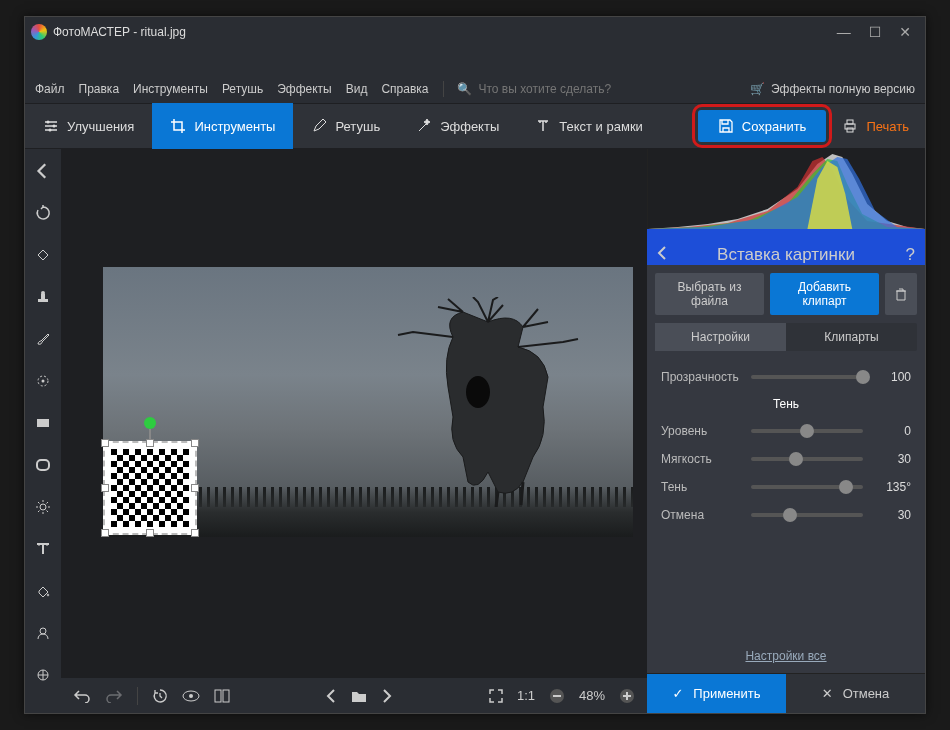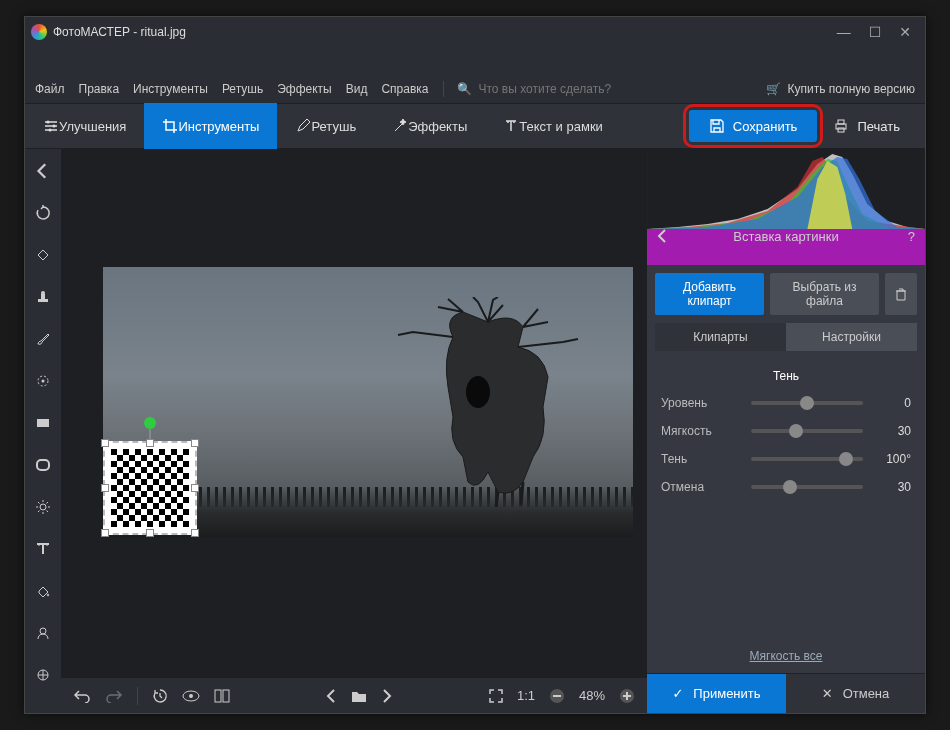--- a/index.html
+++ b/index.html
@@ -8,26 +8,26 @@
 .titlebar { height: 30px; background: #2a2d33; display: flex; align-items: center; padding: 8px 6px; color: #ddd; font-size: 12px; }
 .titlebar .logo { width: 16px; height: 16px; border-radius: 50%; background: conic-gradient(#e74c3c, #f1c40f, #2ecc71, #3498db, #9b59b6, #e74c3c); margin-right: 6px; }
 .titlebar .winbtns { margin-left: auto; display: flex; gap: 18px; padding-right: 8px; color: #aaa; font-size: 14px; }
 .titlebar .winbtns span { cursor: pointer; }
 .menubar { height: 28px; background: #2a2d33; display: flex; align-items: center; padding: 0 10px; gap: 14px; color: #ccc; font-size: 12px; margin-top: 28px; }
 .menubar .sep { width: 1px; height: 16px; background: #444; }
 .searchbox { display: flex; align-items: center; gap: 6px; color: #777; }
 .searchbox input { background: transparent; border: none; color: #84cc16; font-size: 12px; width: 180px; outline: none; }
 .buy { margin-left: auto; display: flex; align-items: center; gap: 6px; color: #ccc; font-size: 12px; }
 .toolbar { height: 46px; background: #2f3238; display: flex; align-items: center; border-top: 1px solid #1e1f22; border-bottom: 1px solid #1e1f22; }
-.toolbar .tab { height: 46px; padding: 0 18px; display: flex; align-items: center; color: #ddd; font-size: 13px; cursor: pointer; }
+.toolbar .tab { height: 46px; padding: 0 18px; display: flex; align-items: center; gap: 8px; color: #ddd; font-size: 13px; cursor: pointer; }
 .toolbar .tab.active { background: #0a77d5; color: #fff; }
-.toolbar .right { margin-left: auto; display: flex; align-items: center; gap: 10px; padding-right: 25px; }
+.toolbar .right { margin-left: auto; display: flex; align-items: center; gap: 10px; padding-right: 16px; }
 .savebtn-wrap { border: 3px solid #d11a1a; border-radius: 10px; padding: 3px; }
 .savebtn { background: #0a77d5; color: #fff; padding: 8px 20px; border-radius: 3px; display: flex; align-items: center; gap: 8px; font-size: 13px; cursor: pointer; }
-.printbtn { display: flex; align-items: center; gap: 8px; color: #e5e5e5; font-size: 13px; cursor: pointer; }
+.printbtn { display: flex; align-items: center; gap: 8px; color: #f97316; font-size: 13px; cursor: pointer; }
 .body { flex: 1; display: flex; min-height: 0; }
 .verttoolbar { width: 36px; background: #2a2d33; display: flex; flex-direction: column; align-items: center; padding-top: 10px; gap: 18px; color: #ccc; font-size: 16px; }
 .verttoolbar .vbtn { width: 24px; height: 24px; display: flex; align-items: center; justify-content: center; cursor: pointer; }
 .canvas-area { flex: 1; background: #1e1f22; position: relative; display: flex; flex-direction: column; }
 .canvas { flex: 1; position: relative; overflow: hidden; }
 .image { position: absolute; left: 42px; top: 118px; width: 530px; height: 270px; background: linear-gradient(to bottom, #6a7580 0%, #7a838b 40%, #6d7378 60%, #454a4e 100%); }
 .image .trees { position: absolute; bottom: 0; left: 0; right: 0; height: 50px; background: linear-gradient(to top, #1a1c1d 0%, #2a2d2e 50%, transparent 100%); }
 .image .tree-serration { position:absolute; bottom:30px; left:0; right:0; height:20px; background: repeating-linear-gradient(90deg, #1a1c1d 0 3px, transparent 3px 8px); }
 .image .skull { position: absolute; right: 50px; top: 30px; width: 190px; height: 210px; }
 .skull svg { width: 100%; height: 100%; }
@@ -39,21 +39,21 @@
 .qr-handle { position: absolute; width: 8px; height: 8px; background: #fff; border: 1px solid #888; }
 .qr-rotate { position: absolute; top: -26px; left: 50%; transform: translateX(-50%); width: 12px; height: 12px; background: #2ecc40; border-radius: 50%; }
 .qr-rotate::after { content:""; position:absolute; top:12px; left:5px; width:2px; height:14px; background:#888; }
 .bottombar { height: 36px; background: #2a2d33; display: flex; align-items: center; padding: 0 12px; gap: 14px; color: #ccc; font-size: 13px; border-top: 1px solid #1e1f22; }
 .bottombar .bsep { width: 1px; height: 18px; background: #444; }
 .bottombar .spacer { flex: 1; }
 .bottombar .btn { display: flex; align-items: center; justify-content: center; cursor: pointer; }
 .rightpanel { width: 278px; background: #353840; display: flex; flex-direction: column; color: #ccc; }
 .histogram { height: 80px; background: #1e1f22; margin: 0; position: relative; border-left: 1px solid #222; }
 .histogram svg { width: 100%; height: 100%; }
-.panel-header { height: 36px; display: flex; align-items: flex-start; justify-content: center; font-size: 13px; position: relative; background: #a21caf; }
+.panel-header { height: 36px; display: flex; align-items: flex-end; justify-content: center; font-size: 17px; position: relative; background: #1d4ed8; }
 .panel-header .back { position: absolute; left: 10px; cursor: pointer; }
 .panel-header .help { position: absolute; right: 10px; cursor: pointer; }
 .panel-actions { display: flex; gap: 6px; padding: 8px; }
 .panel-actions .pbtn { flex: 1; background: #4a4e57; padding: 7px 6px; text-align: center; font-size: 12px; border-radius: 2px; cursor: pointer; }
 .panel-actions .pbtn.primary { background: #0a77d5; color: #fff; }
 .panel-actions .iconbtn { width: 32px; background: #4a4e57; display: flex; align-items: center; justify-content: center; border-radius: 2px; cursor: pointer; }
 .subtabs { display: flex; margin: 0 8px; background: #2f3238; border-radius: 2px; }
 .subtabs .stab { flex: 1; text-align: center; padding: 7px 0; font-size: 12px; cursor: pointer; }
 .subtabs .stab.active { background: #4a4e57; }
 .sliders { padding: 12px 14px; font-size: 12px; }
@@ -93,21 +93,21 @@
     <span>Эффекты</span>
     <span>Вид</span>
     <span>Справка</span>
     <div class="sep"></div>
     <div class="searchbox">
       <span>🔍</span>
       <input placeholder="Что вы хотите сделать?" style="">
     </div>
     <div class="buy">
       <span>🛒</span>
-      <span>Купить полную версию</span>
+      <span>Эффекты полную версию</span>
     </div>
   </div>
 
   <div class="toolbar">
     <div class="tab">
       <span class="icon">
           <svg viewBox="0 0 16 16">
             <path d="M2 4h12M2 8h12M2 12h12" stroke="#ddd" stroke-width="1.5"></path>
             <circle cx="5" cy="4" r="1.5" fill="#ddd"></circle>
             <circle cx="11" cy="8" r="1.5" fill="#ddd"></circle>
@@ -355,65 +355,72 @@
         </svg>
       </div>
       <div class="panel-header">
         <span class="back"><svg width="10" height="14" viewBox="0 0 10 14">
               <path d="M8 1L2 7l6 6" stroke="#ccc" fill="none" stroke-width="2"></path>
             </svg></span>
         <span>Вставка картинки</span>
         <span class="help">?</span>
       </div>
       <div class="panel-actions">
+        <div class="pbtn">Выбрать из файла</div>
         <div class="pbtn primary">Добавить клипарт</div>
-        <div class="pbtn">Выбрать из файла</div>
         <div class="iconbtn">
             <svg width="14" height="14" viewBox="0 0 14 14">
               <path d="M3 4h8v9H3zM2 4h10M5 2h4v2" stroke="#ccc" fill="none"></path>
             </svg>
           </div>
       </div>
       <div class="subtabs">
+        <div class="stab active">Настройки</div>
         <div class="stab">Клипарты</div>
-        <div class="stab active">Настройки</div>
       </div>
       <div class="sliders">
+        <div class="slider-row">
+          <span class="lbl">Прозрачность</span>
+          <div class="track">
+              <div class="thumb" style="left:100%"></div>
+            </div>
+          <span class="val">100</span>
+        </div>
         <div class="section-label">Тень</div>
         <div class="slider-row">
           <span class="lbl">Уровень</span>
           <div class="track">
               <div class="thumb" style="left:50%"></div>
             </div>
           <span class="val">0</span>
         </div>
         <div class="slider-row">
           <span class="lbl">Мягкость</span>
           <div class="track">
               <div class="thumb" style="left:40%"></div>
             </div>
           <span class="val">30</span>
         </div>
         <div class="slider-row">
           <span class="lbl">Тень</span>
           <div class="track">
               <div class="thumb" style="left:85%"></div>
             </div>
-          <span class="val">100°</span>
+          <span class="val">135°</span>
         </div>
         <div class="slider-row">
           <span class="lbl">Отмена</span>
           <div class="track">
               <div class="thumb" style="left:35%"></div>
             </div>
           <span class="val">30</span>
         </div>
       </div>
       <div class="panel-spacer"></div>
-      <div class="reset">Мягкость все</div>
+      <div class="reset">Настройки все</div>
       <div class="panel-footer">
         <div class="apply">
           <span>✓</span>
           <span>Применить</span>
         </div>
         <div class="cancel">
           <span>✕</span>
           <span>Отмена</span>
         </div>
       </div>

